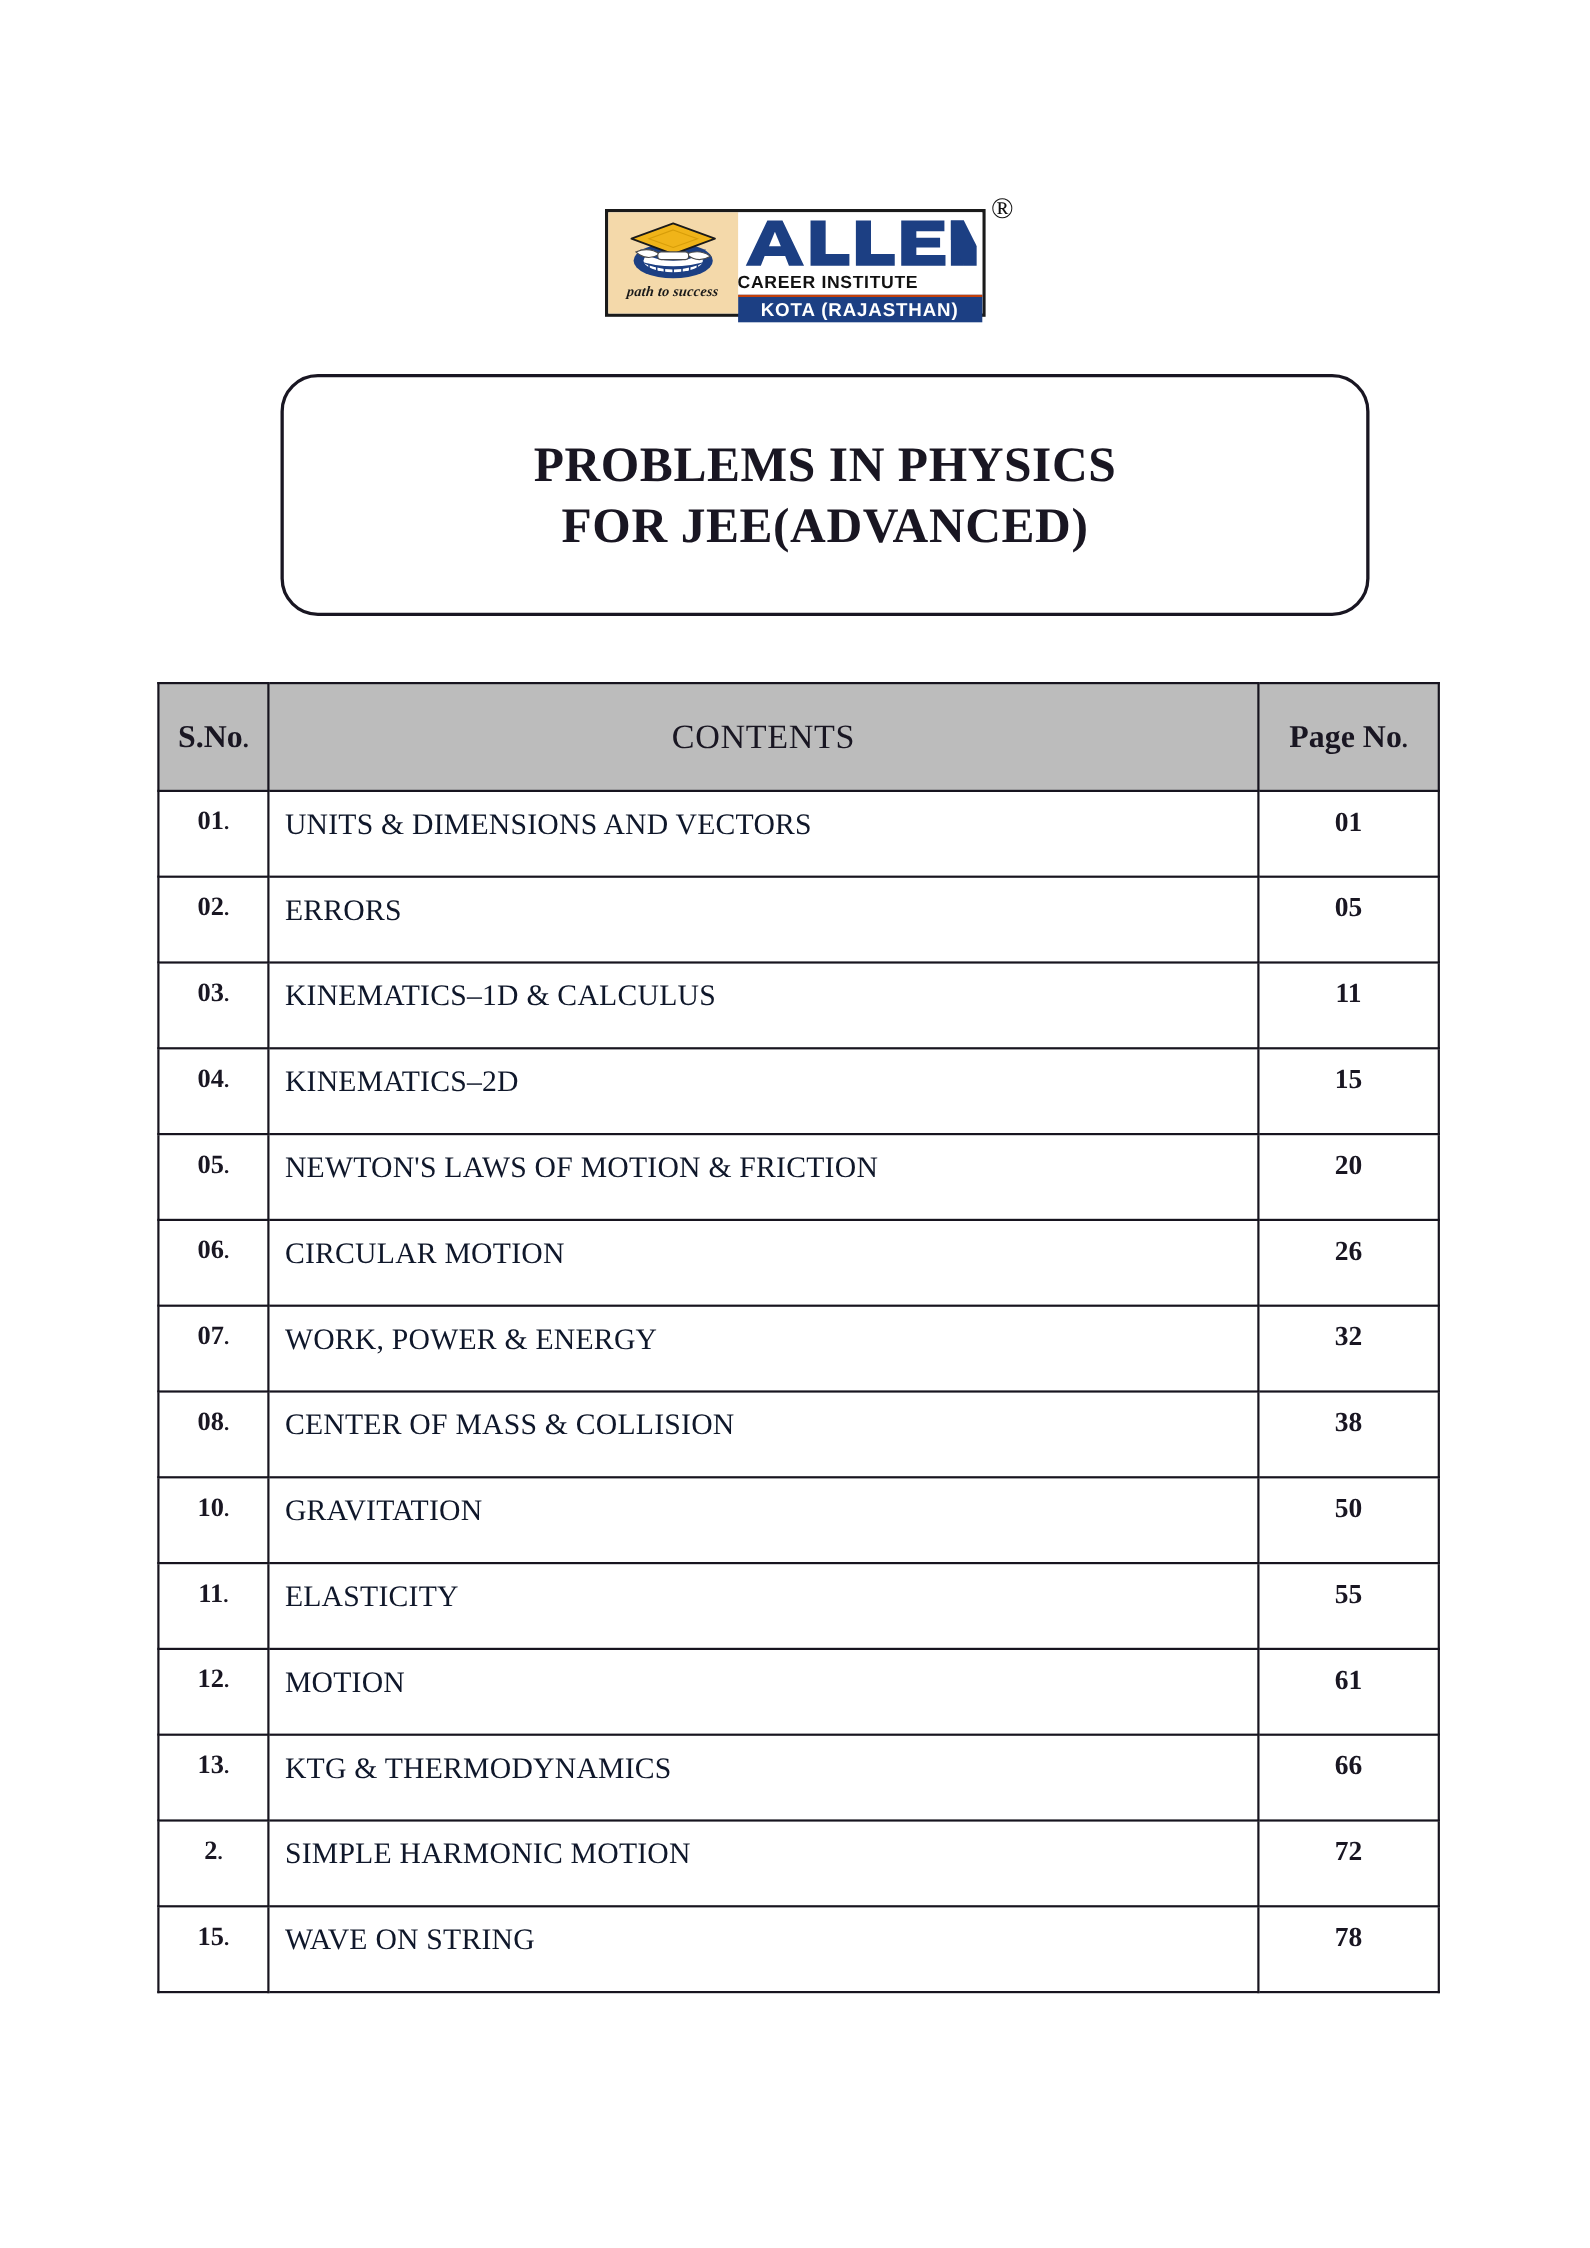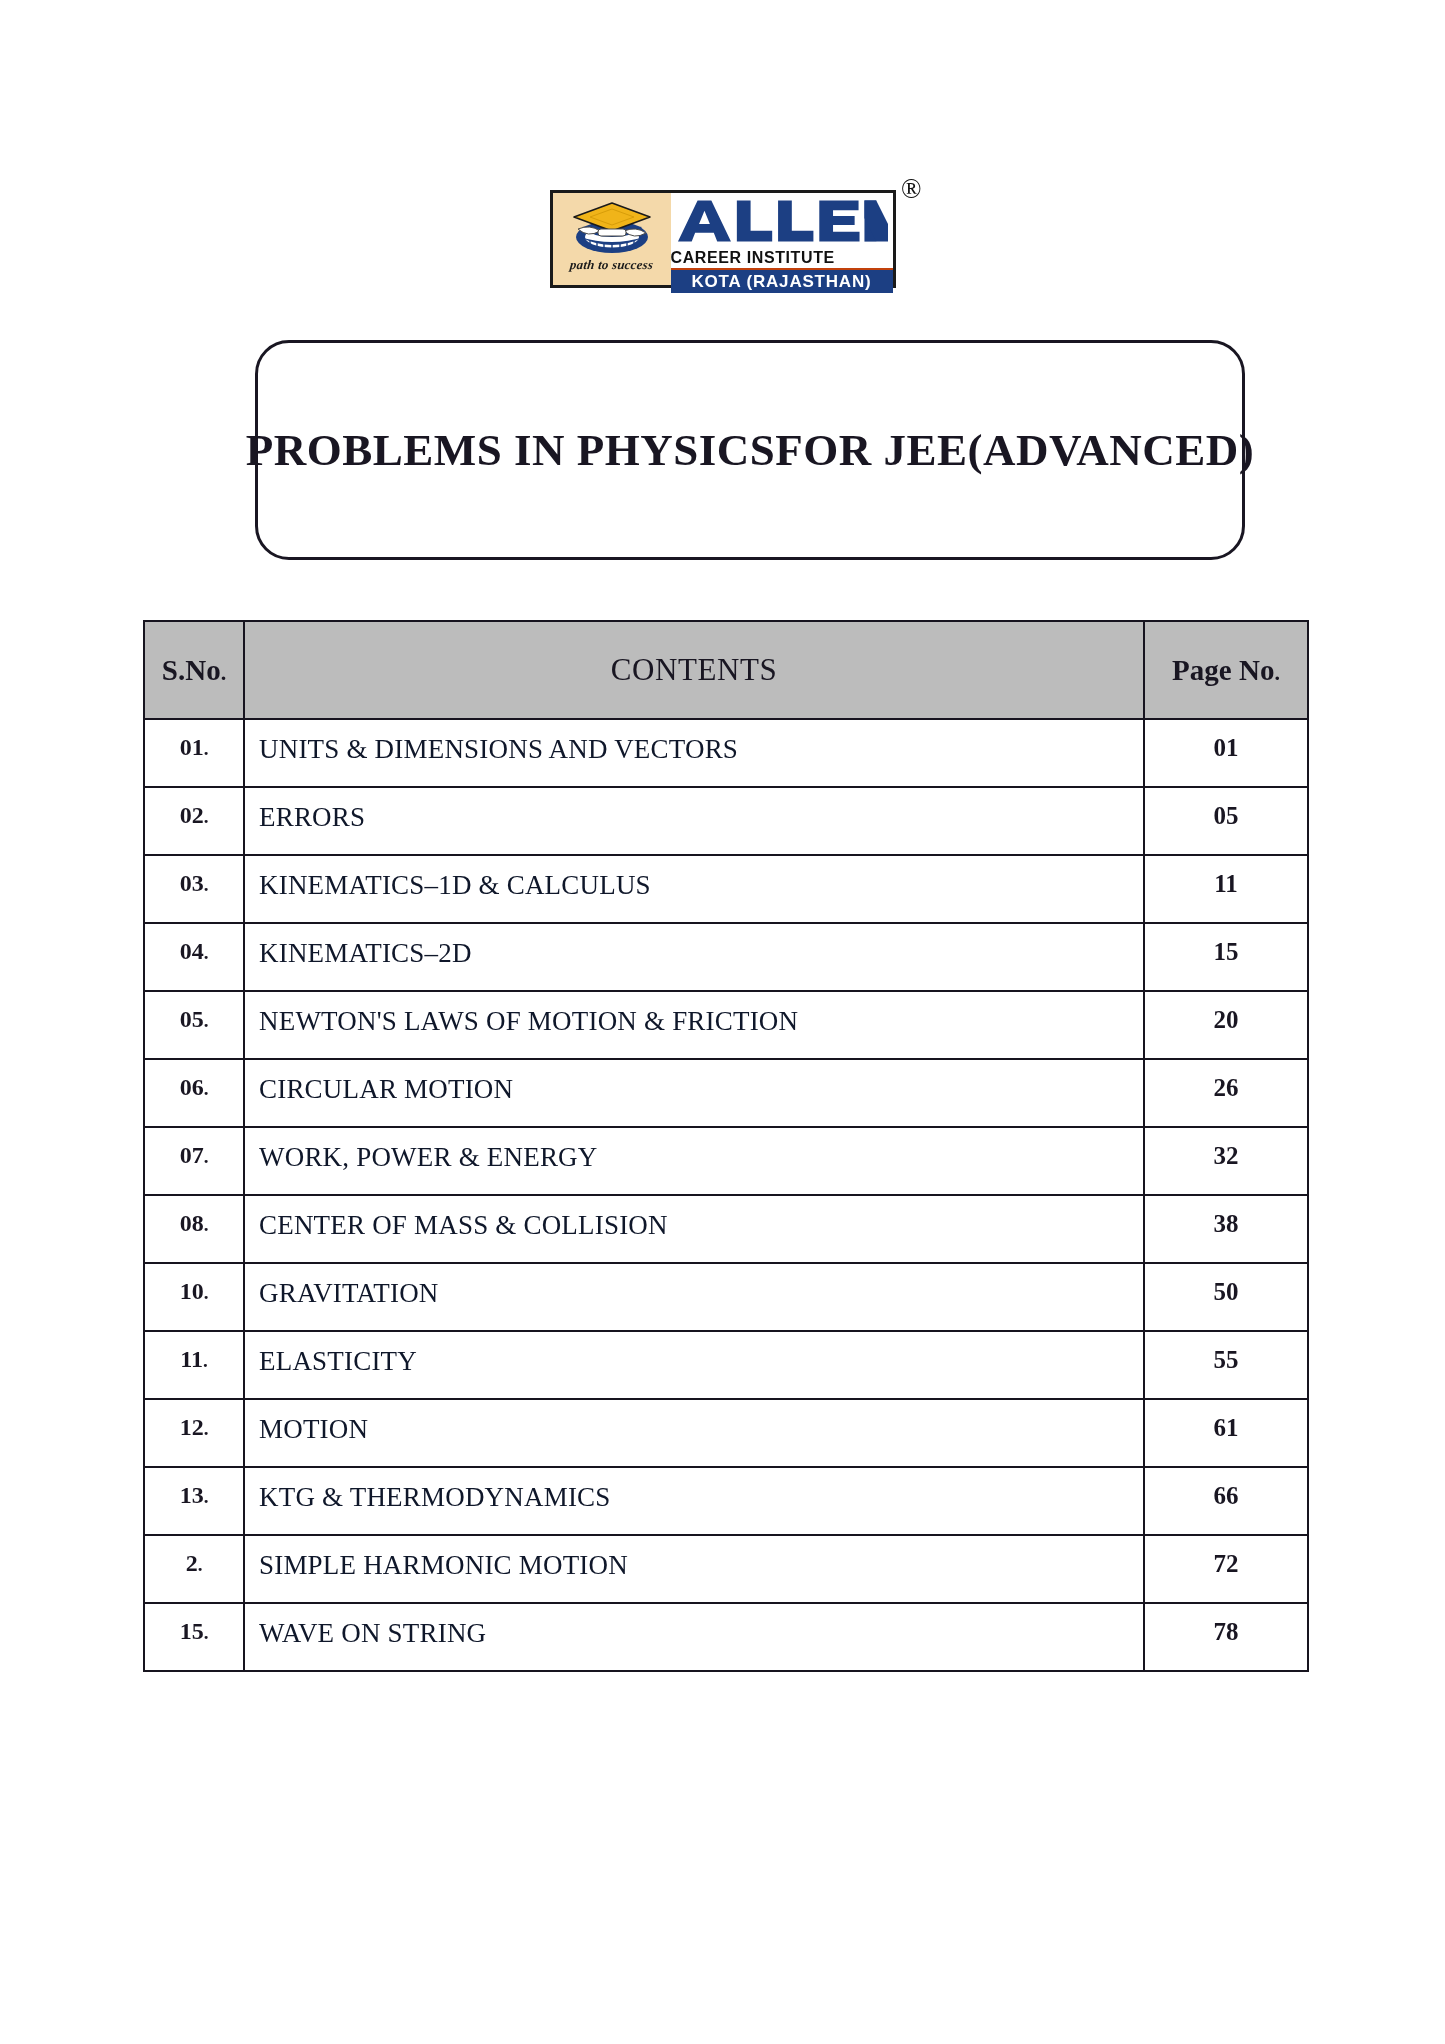--- a/index.html
+++ b/index.html
@@ -121,20 +121,21 @@
   .title-box {
     position: absolute;
     left: 255px;
     top: 340px;
     width: 990px;
     height: 220px;
     border: 3px solid #191622;
     border-radius: 34px;
     box-sizing: border-box;
     display: flex;
+    flex-direction: column;
     align-items: center;
     justify-content: center;
     background: #fff;
   }
   .title-line {
     font-family: "Liberation Serif", "DejaVu Serif", serif;
     font-weight: bold;
     font-size: 45px;
     letter-spacing: 0.5px;
     color: #191622;
@@ -177,21 +178,21 @@
   .hdr-contents {
     font-family: "Liberation Serif", "DejaVu Serif", serif;
     font-weight: normal;
     font-size: 31px;
     letter-spacing: 0.6px;
     color: #191622;
     text-align: center;
   }
   .hdr-dot { font-size: 22px; }
 
-  .toc tbody td { height: 68px; }
+  .toc tbody td { height: 78px; }
   .cell-sno {
     text-align: center;
     font-family: "Liberation Serif", "DejaVu Serif", serif;
     font-weight: bold;
     font-size: 24px;
     color: #191622;
     padding-top: 16px;
     box-sizing: border-box;
   }
   .cell-sno .dot { font-size: 19px; font-weight: bold; }

